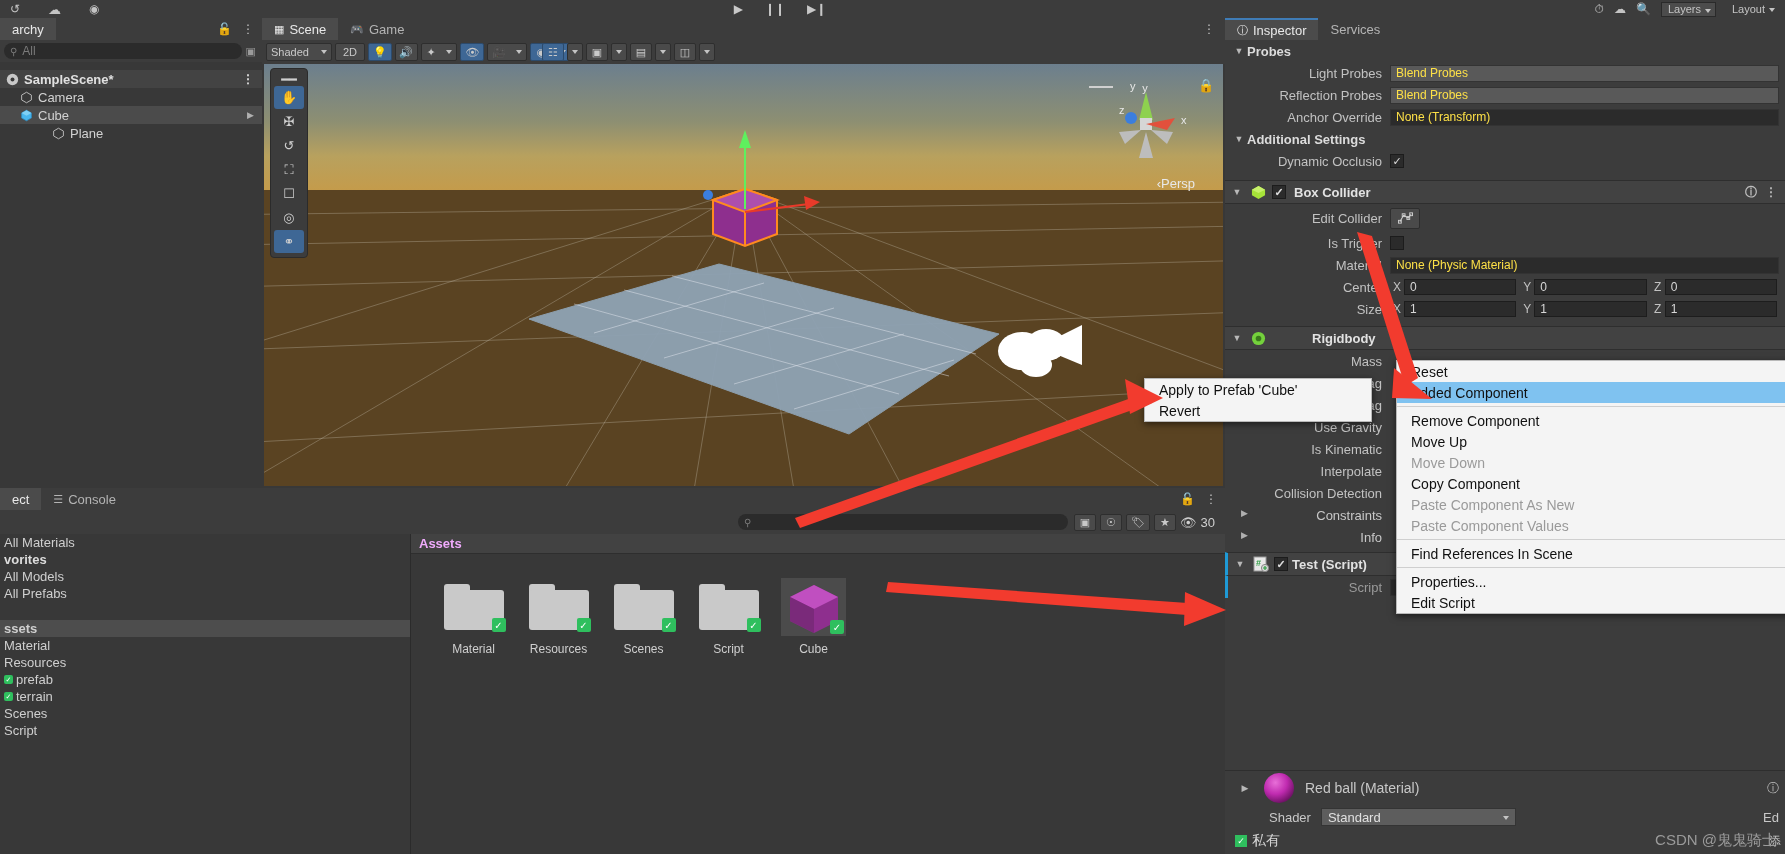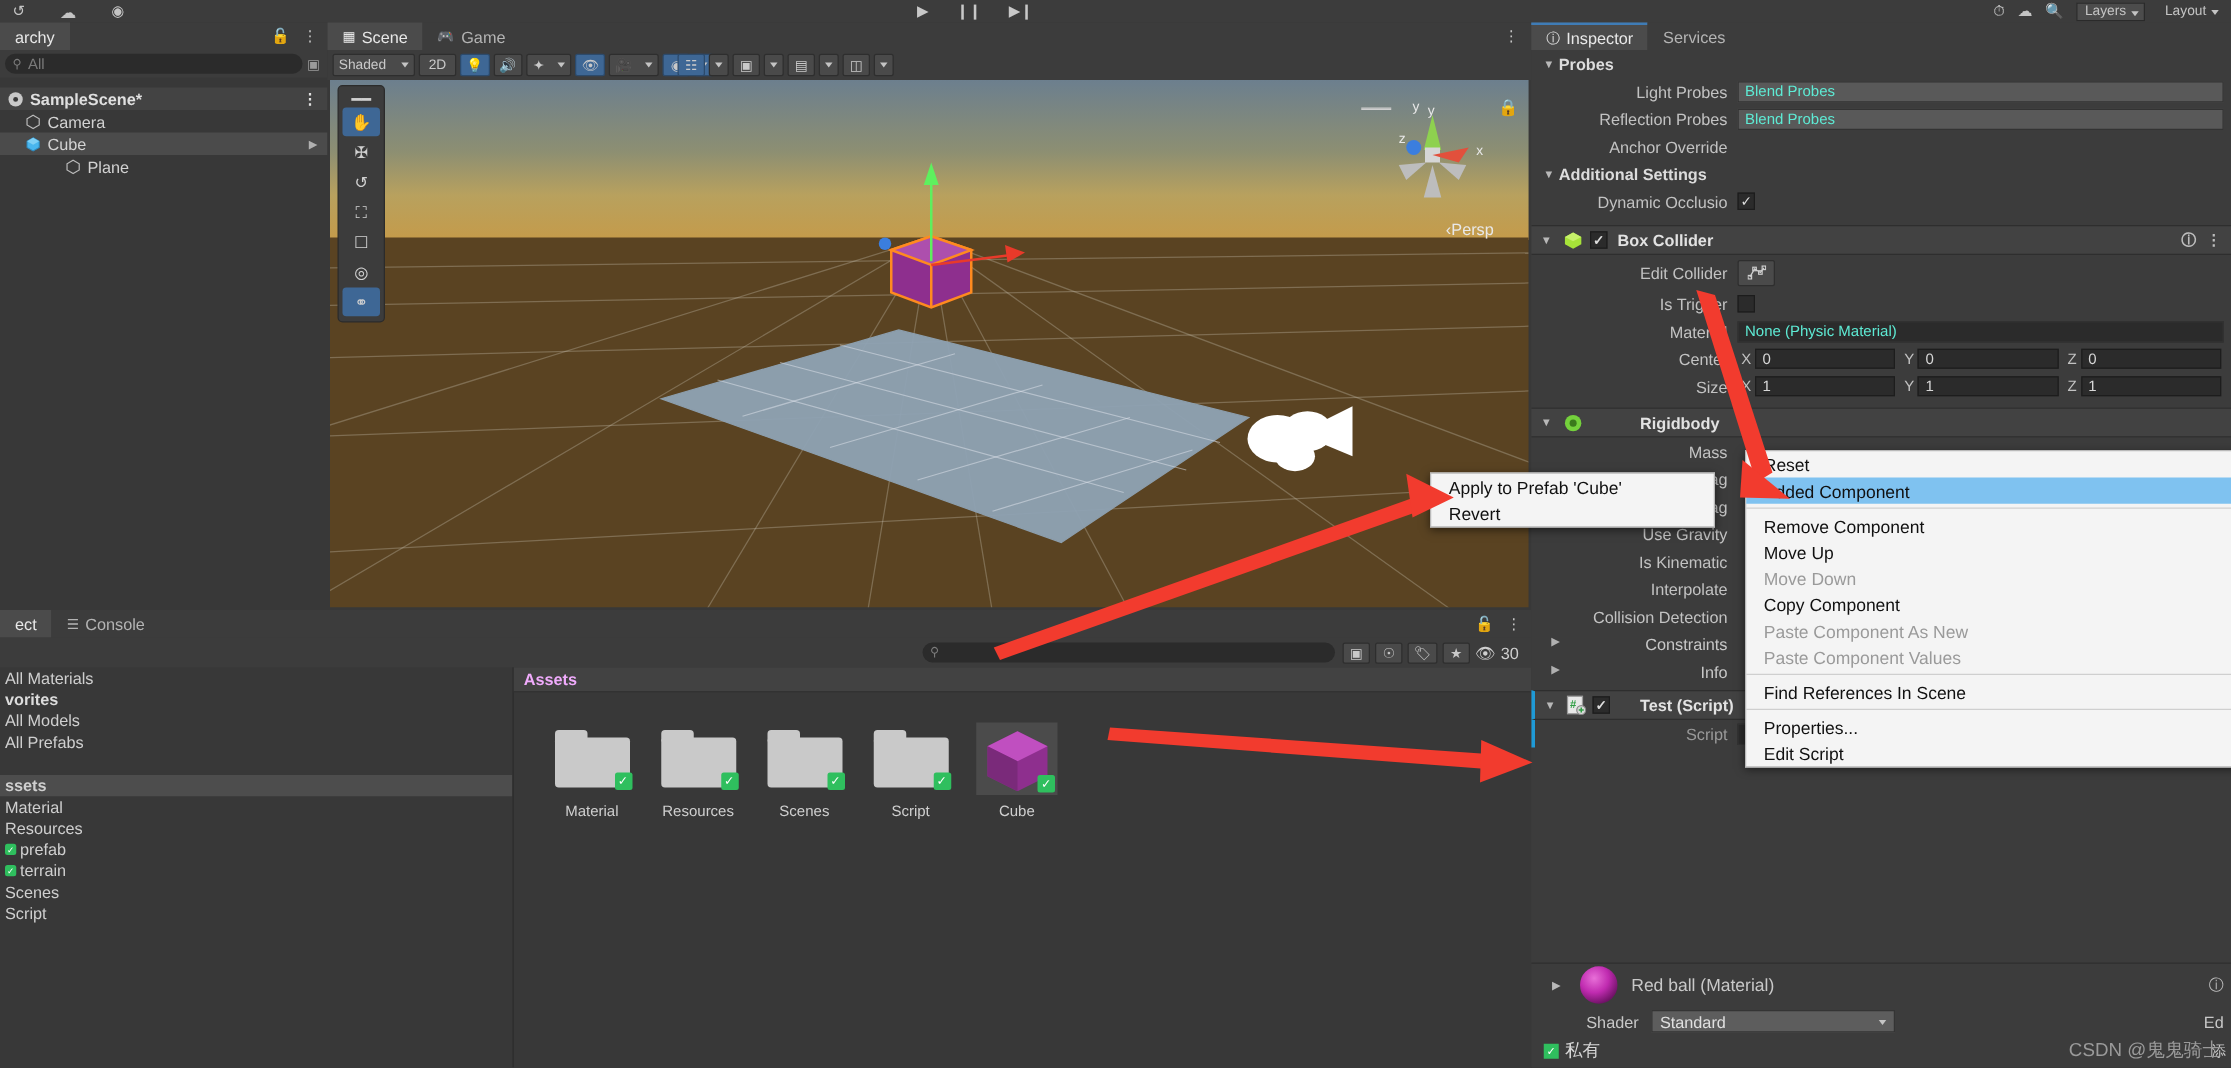--- a/index.html
+++ b/index.html
@@ -83,21 +83,21 @@
   .asset .lbl { margin-top:6px; font-size:12px; color:#cfcfcf;}
   .asset.sel .thumbbox { background:#4b4b4b; }
   .thumbbox{ width:65px; height:58px; display:flex; align-items:center; justify-content:center; position:relative;}
 
   
   #inspector { left:1225px; top:18px; width:560px; height:836px; background:#3c3c3c; }
   #insptabs { position:absolute; left:0; top:0; width:560px; }
   #inspbody { position:absolute; left:0; top:22px; width:560px; height:814px; background:#3c3c3c; overflow:hidden;}
   .irow { height:22px; display:flex; align-items:center; font-size:13px; color:#c8c8c8; padding-left:8px;}
   .ilabel { width:157px; text-align:right; padding-right:8px; color:#c2c2c2; }
-  .ifield { flex:1; height:17px; background:#595959; border:1px solid #333; display:flex; align-items:center; padding:0 5px; font-size:12px; color:#5eead4; margin-right:6px;}
+  .ifield { flex:1; height:17px; background:#595959; border:1px solid #333; display:flex; align-items:center; padding:0 5px; font-size:12px; color:#fde047; margin-right:6px;}
   .ifield.dark{ background:#2b2b2b; }
   .fold { width:16px; display:flex; align-items:center; justify-content:center; color:#b8b8b8; font-size:9px;}
   .sectionhdr { height:22px; display:flex; align-items:center; font-weight:bold; font-size:13px; color:#dcdcdc;}
   .comphdr { height:24px; display:flex; align-items:center; background:#424242; border-top:1px solid #2e2e2e; border-bottom:1px solid #2e2e2e; font-weight:bold; color:#e2e2e2; font-size:13px;}
   .cbx { width:14px; height:14px; background:#2b2b2b; border:1px solid #1c1c1c; display:flex; align-items:center; justify-content:center; font-size:11px; color:#ddd;}
   .vec { display:flex; align-items:center; flex:1; gap:0; margin-right:4px;}
   .vec .ax { width:14px; text-align:center; color:#c2c2c2; font-size:12px;}
   .vec .nf { flex:1; height:16px; background:#2b2b2b; border:1px solid #1d1d1d; display:flex; align-items:center; padding-left:5px; font-size:12px; color:#d8d8d8; margin-right:4px;}
 
   
@@ -513,20 +513,21 @@
       <div class="irow">
         <span class="ilabel">Light Probes</span>
         <span class="ifield">Blend Probes</span>
       </div>
       <div class="irow">
         <span class="ilabel">Reflection Probes</span>
         <span class="ifield">Blend Probes</span>
       </div>
       <div class="irow">
         <span class="ilabel">Anchor Override</span>
+        <span class="ifield dark">None (Transform)</span>
       </div>
 
       <div class="sectionhdr" style="padding-left:6px;">
         <span class="fold">▼</span>
         <span>Additional Settings</span>
       </div>
       <div class="irow">
         <span class="ilabel">Dynamic Occlusio</span>
         <span class="cbx">✓</span>
       </div>
@@ -636,21 +637,21 @@
 
       <div class="comphdr" style="position:relative;border-left:3px solid #1f9ad6;">
         <span class="fold" style="margin-left:4px;">▼</span>
         <svg width="16" height="16" viewBox="0 0 16 16" style="margin:0 5px;">
           <rect x="1" y="1" width="12" height="14" fill="#e8e8e8" stroke="#9a9a9a"></rect>
           <text x="3" y="10" fill="#2f9e44" font-size="9" font-family="Liberation Sans">#</text>
           <circle cx="12" cy="12" r="3.6" fill="#d8d8d8" stroke="#888"></circle>
           <path d="M12 10v4M10 12h4" stroke="#2f9e44" stroke-width="1.2"></path>
         </svg>
         <span class="cbx">✓</span>
-        <span style="margin-left:24px;">Test (Script)</span>
+        <span style="margin-left:4px;">Test (Script)</span>
       </div>
       <div class="irow" style="border-left:3px solid #1f9ad6;padding-left:5px;">
         <span class="ilabel" style="color:#9a9a9a;">Script</span>
         <span class="ifield dark" style="color:#b2b2b2;">
           <span style="display:inline-block;width:10px;height:11px;background:#5a5a5a;margin-right:5px;border-radius:1px;"></span>
           <span>test</span>
         </span>
       </div>
 
       <div style="height:6px;"></div>

